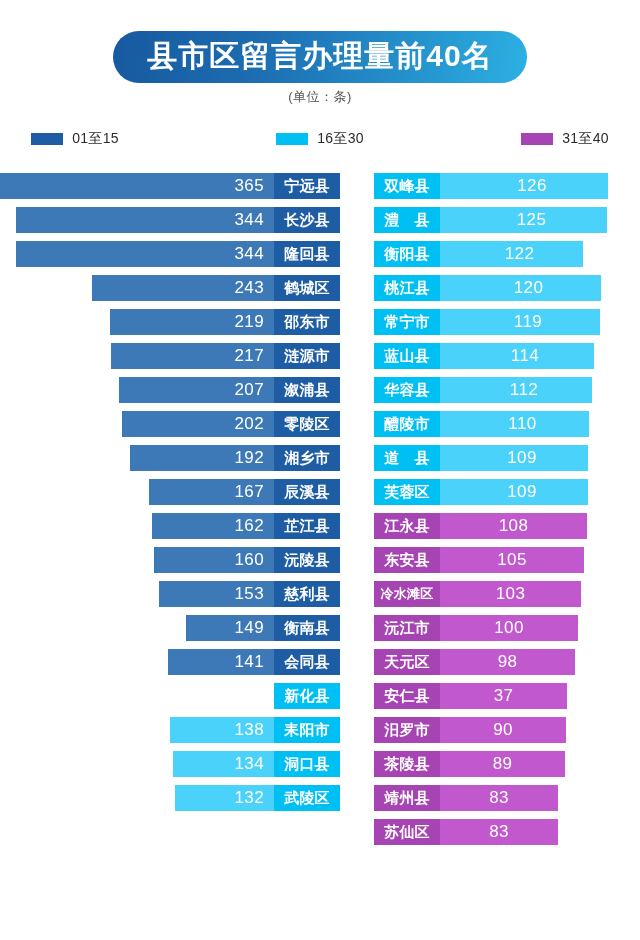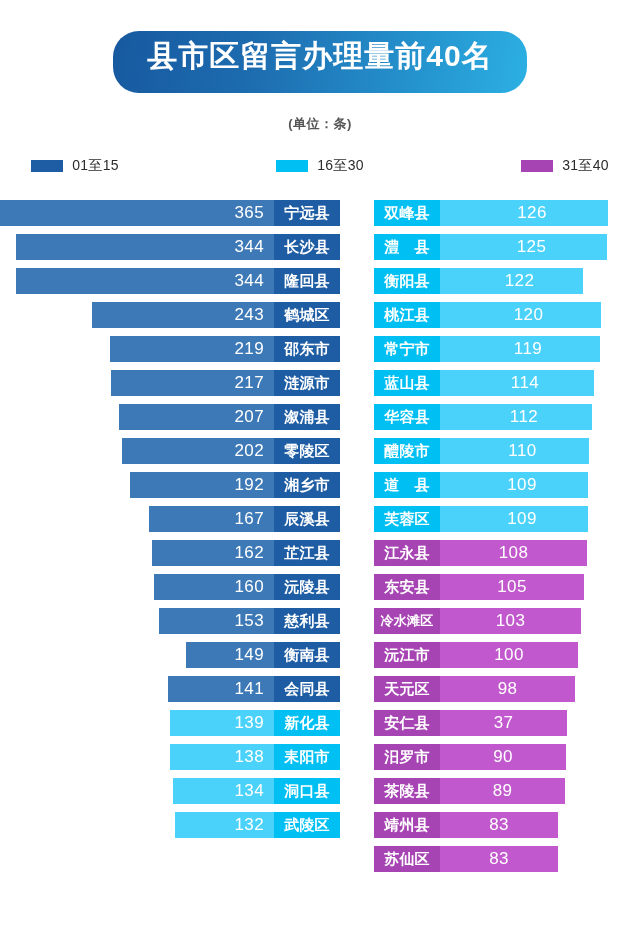--- a/index.html
+++ b/index.html
@@ -17,34 +17,33 @@
   .title-wrap {
     width: 100%;
     text-align: center;
     padding-top: 31px;
     box-sizing: border-box;
   }
   .title-pill {
     display: inline-block;
     background: linear-gradient(100deg, #17599f 0%, #1d6cb0 34%, #2490cb 70%, #2cb0e3 100%);
     border-radius: 26px;
-    padding: 7px 34px 20px 34px;
+    padding: 7px 34px 10px 34px;
     color: #ffffff;
     font-size: 30px;
     font-weight: bold;
     letter-spacing: 1px;
     line-height: 1.18;
   }
   .subtitle {
     text-align: center;
-    margin-top: 22px;
+    margin-top: 5px;
     color: #555555;
     font-size: 13px;
     letter-spacing: 0.5px;
-    font-weight: bold;
   }
 
   
   .legend {
     display: flex;
     justify-content: space-between;
     align-items: center;
     margin-top: 24px;
     gap: 7px;
   }
@@ -326,23 +325,20 @@
           <div class="bar" style="width: 106px;">
             <span class="value">141</span>
           </div>
           <div class="namebox">
             <span class="nm">会同县</span>
           </div>
         </div>
       </div>
       <div class="row row-l g-cyan">
         <div class="track">
-          <div class="bar" style="width: 104px;">
-            <span class="value">139</span>
-          </div>
           <div class="namebox">
             <span class="nm">新化县</span>
           </div>
         </div>
       </div>
       <div class="row row-l g-cyan">
         <div class="track">
           <div class="bar" style="width: 104px;">
             <span class="value">138</span>
           </div>

